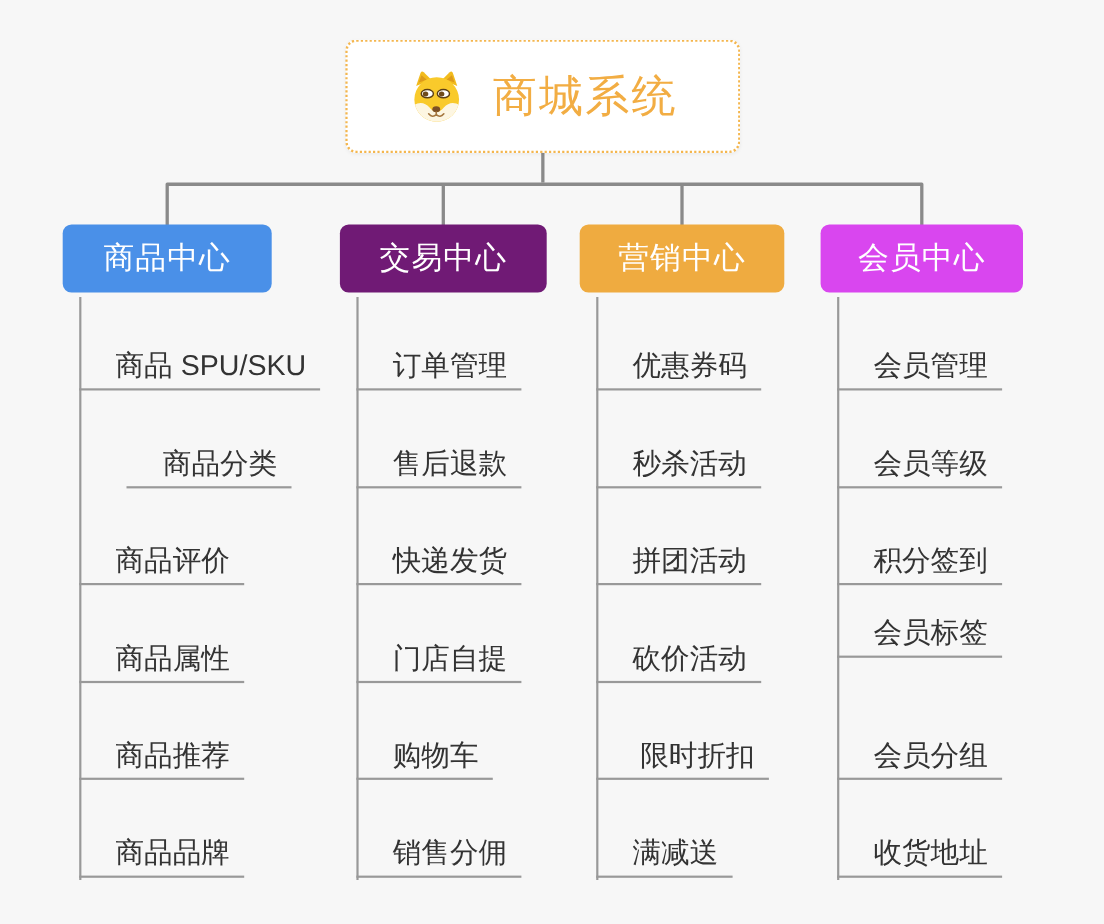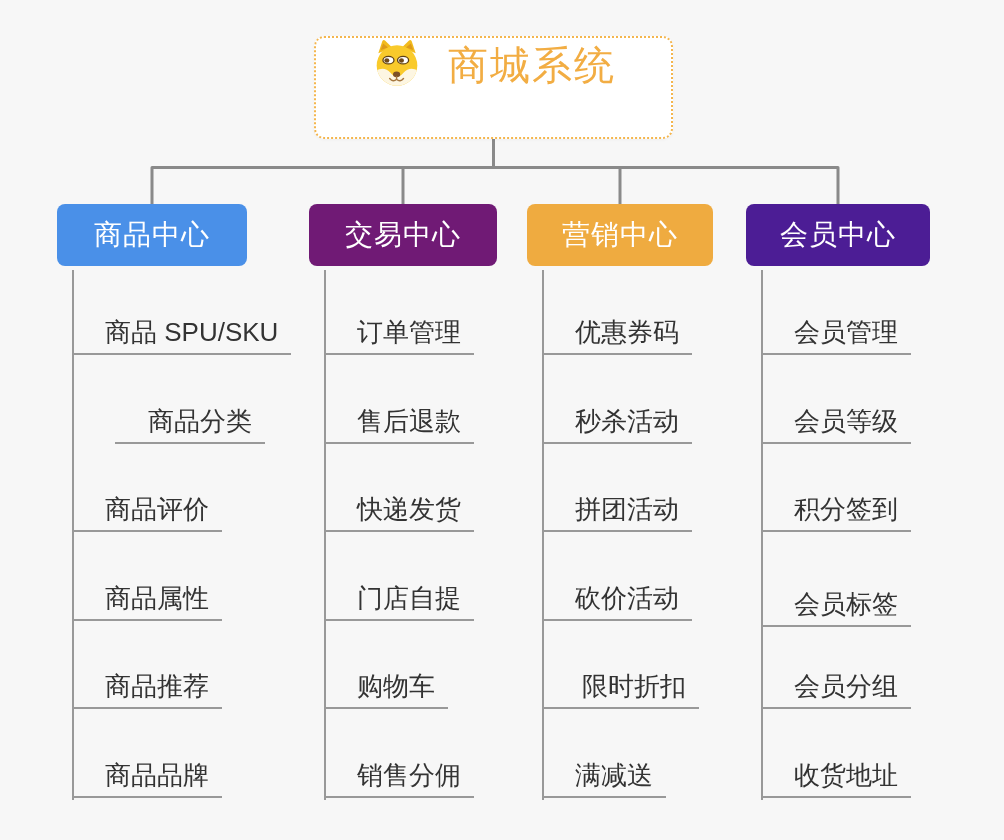--- a/index.html
+++ b/index.html
@@ -29,20 +29,21 @@
   }
   .root-node {
     position: absolute;
     left: 314px; top: 36px;
     width: 359px; height: 103px;
     box-sizing: border-box;
     background: #ffffff;
     border: 2px dotted var(--root-border, #f4b64e);
     border-radius: 10px;
     display: flex;
+    align-items: center;
     justify-content: center;
     gap: 25px;
     box-shadow: 0 1px 3px rgba(0,0,0,0.04);
   }
   .doge-icon { width: 52px; height: 50px; display: block; }
   .root-title {
     font-size: 40px;
     letter-spacing: 2px;
     color: var(--root-title, #f2ad43);
     white-space: nowrap;
@@ -128,22 +129,22 @@
       <div class="leaf" style="left: 324px; top: 671.4px;">购物车</div>
       <div class="leaf" style="left: 324px; top: 760px;">销售分佣</div>
       <div class="branch-box" style="left: 527px; width: 186px; background: rgb(239, 171, 64);">营销中心</div>
       <div class="branch-line" style="left: 542px; top: 270px; height: 530px;"></div>
       <div class="leaf" style="left: 542px; top: 317px;">优惠券码</div>
       <div class="leaf" style="left: 542px; top: 405.6px;">秒杀活动</div>
       <div class="leaf" style="left: 542px; top: 494.2px;">拼团活动</div>
       <div class="leaf" style="left: 542px; top: 582.8px;">砍价活动</div>
       <div class="leaf" style="left: 542px; top: 671.4px; padding-left: 40px;">限时折扣</div>
       <div class="leaf" style="left: 542px; top: 760px;">满减送</div>
-      <div class="branch-box" style="left: 746px; width: 184px; background: #4c1d95;">会员中心</div>
+      <div class="branch-box" style="left: 746px; width: 184px; background: #d946ef;">会员中心</div>
       <div class="branch-line" style="left: 761px; top: 270px; height: 530px;"></div>
       <div class="leaf" style="left: 761px; top: 317px;">会员管理</div>
       <div class="leaf" style="left: 761px; top: 405.6px;">会员等级</div>
       <div class="leaf" style="left: 761px; top: 494.2px;">积分签到</div>
-      <div class="leaf" style="left: 761px; top: 589px;">会员标签</div>
+      <div class="leaf" style="left: 761px; top: 560px;">会员标签</div>
       <div class="leaf" style="left: 761px; top: 671.4px;">会员分组</div>
       <div class="leaf" style="left: 761px; top: 760px;">收货地址</div>
     </div>
 </div>
 
 </body></html>

